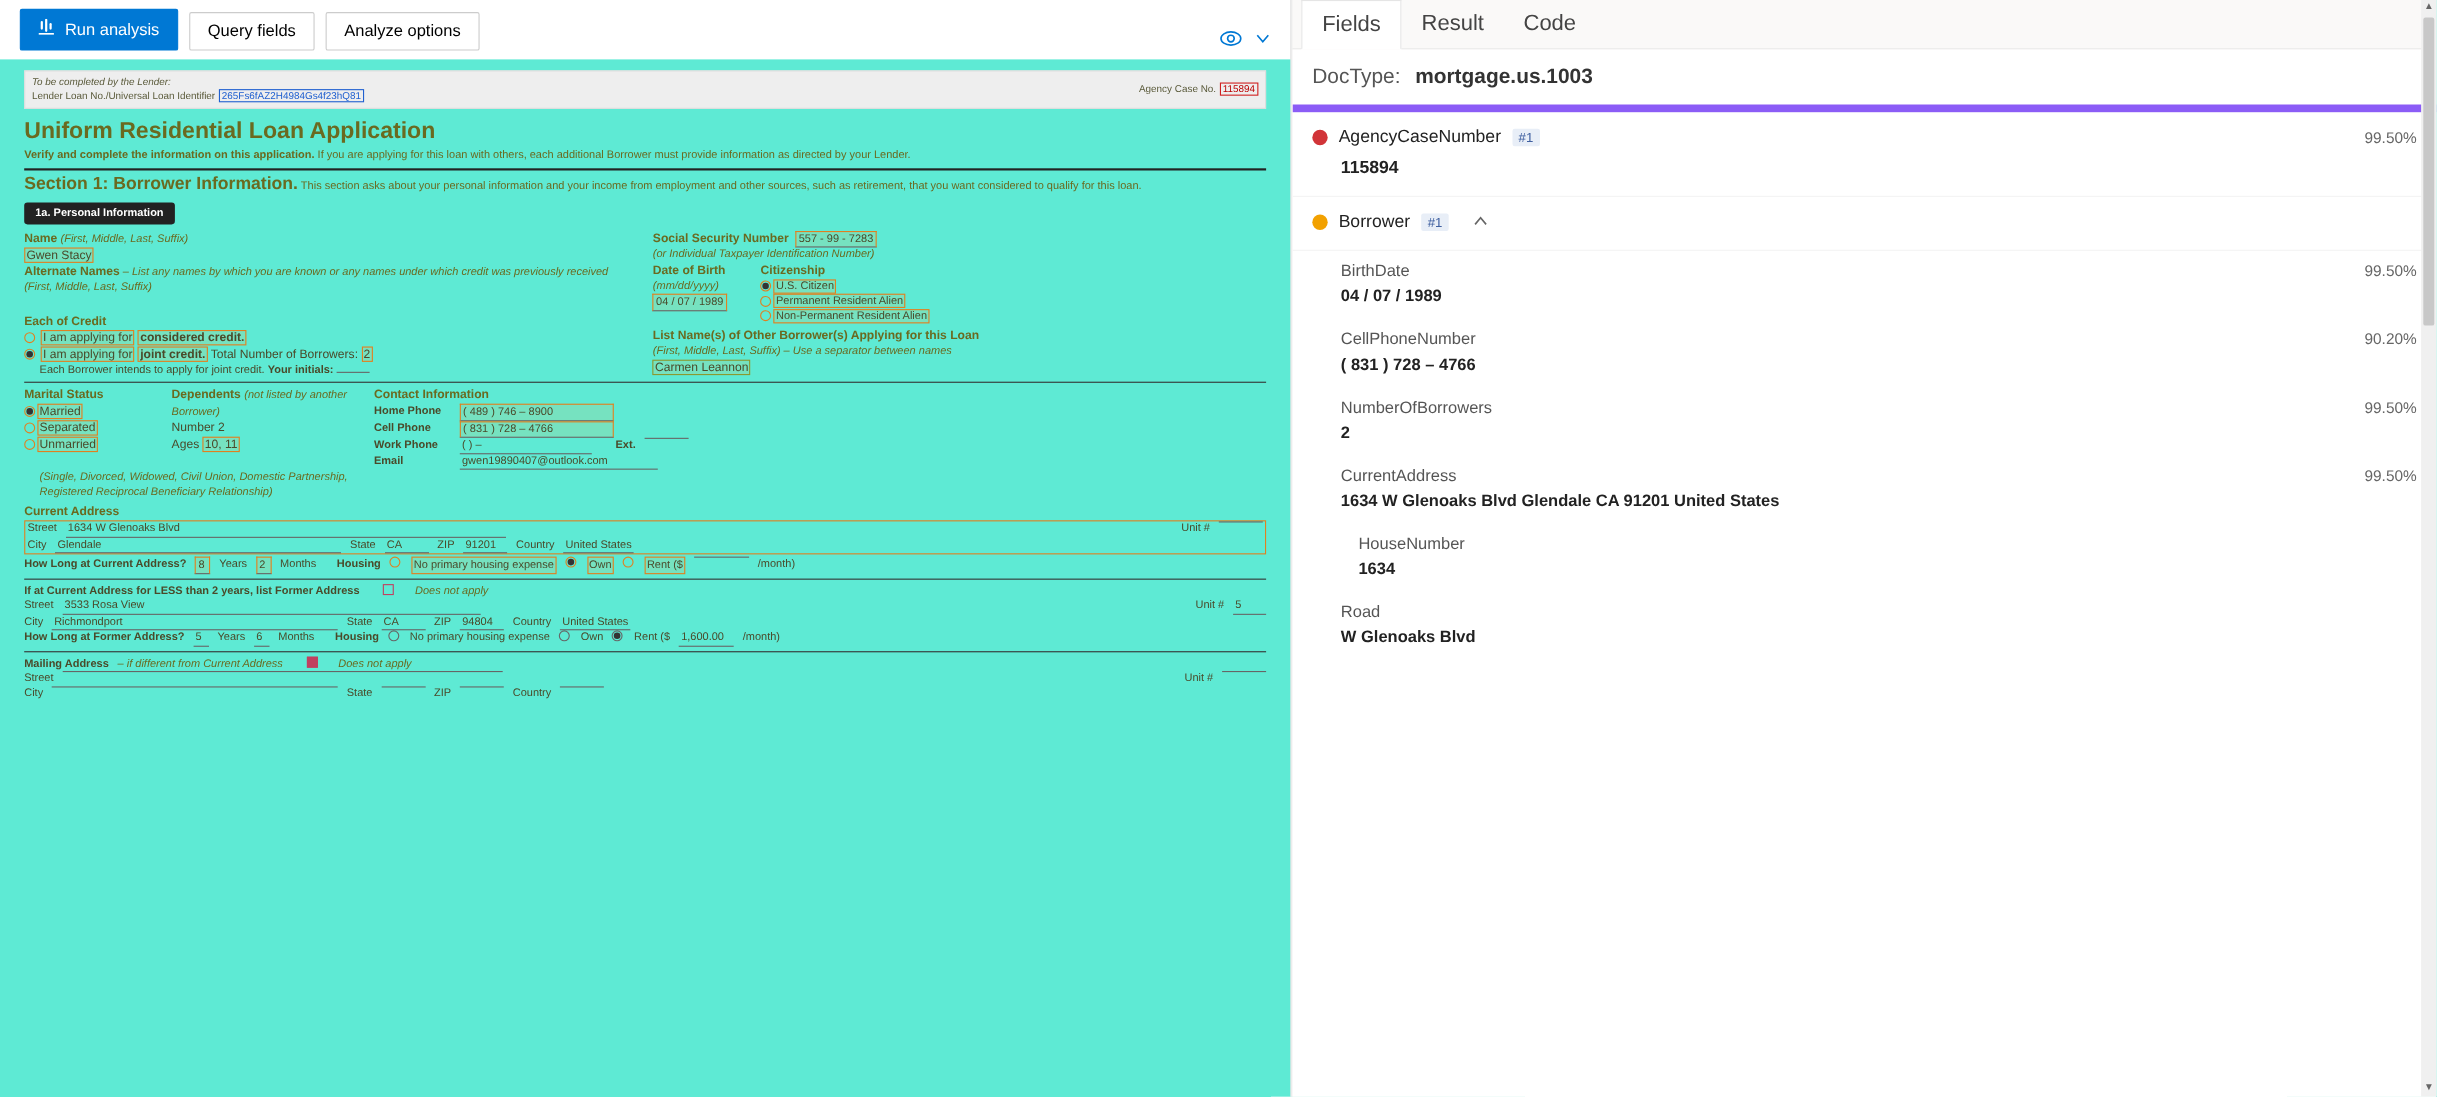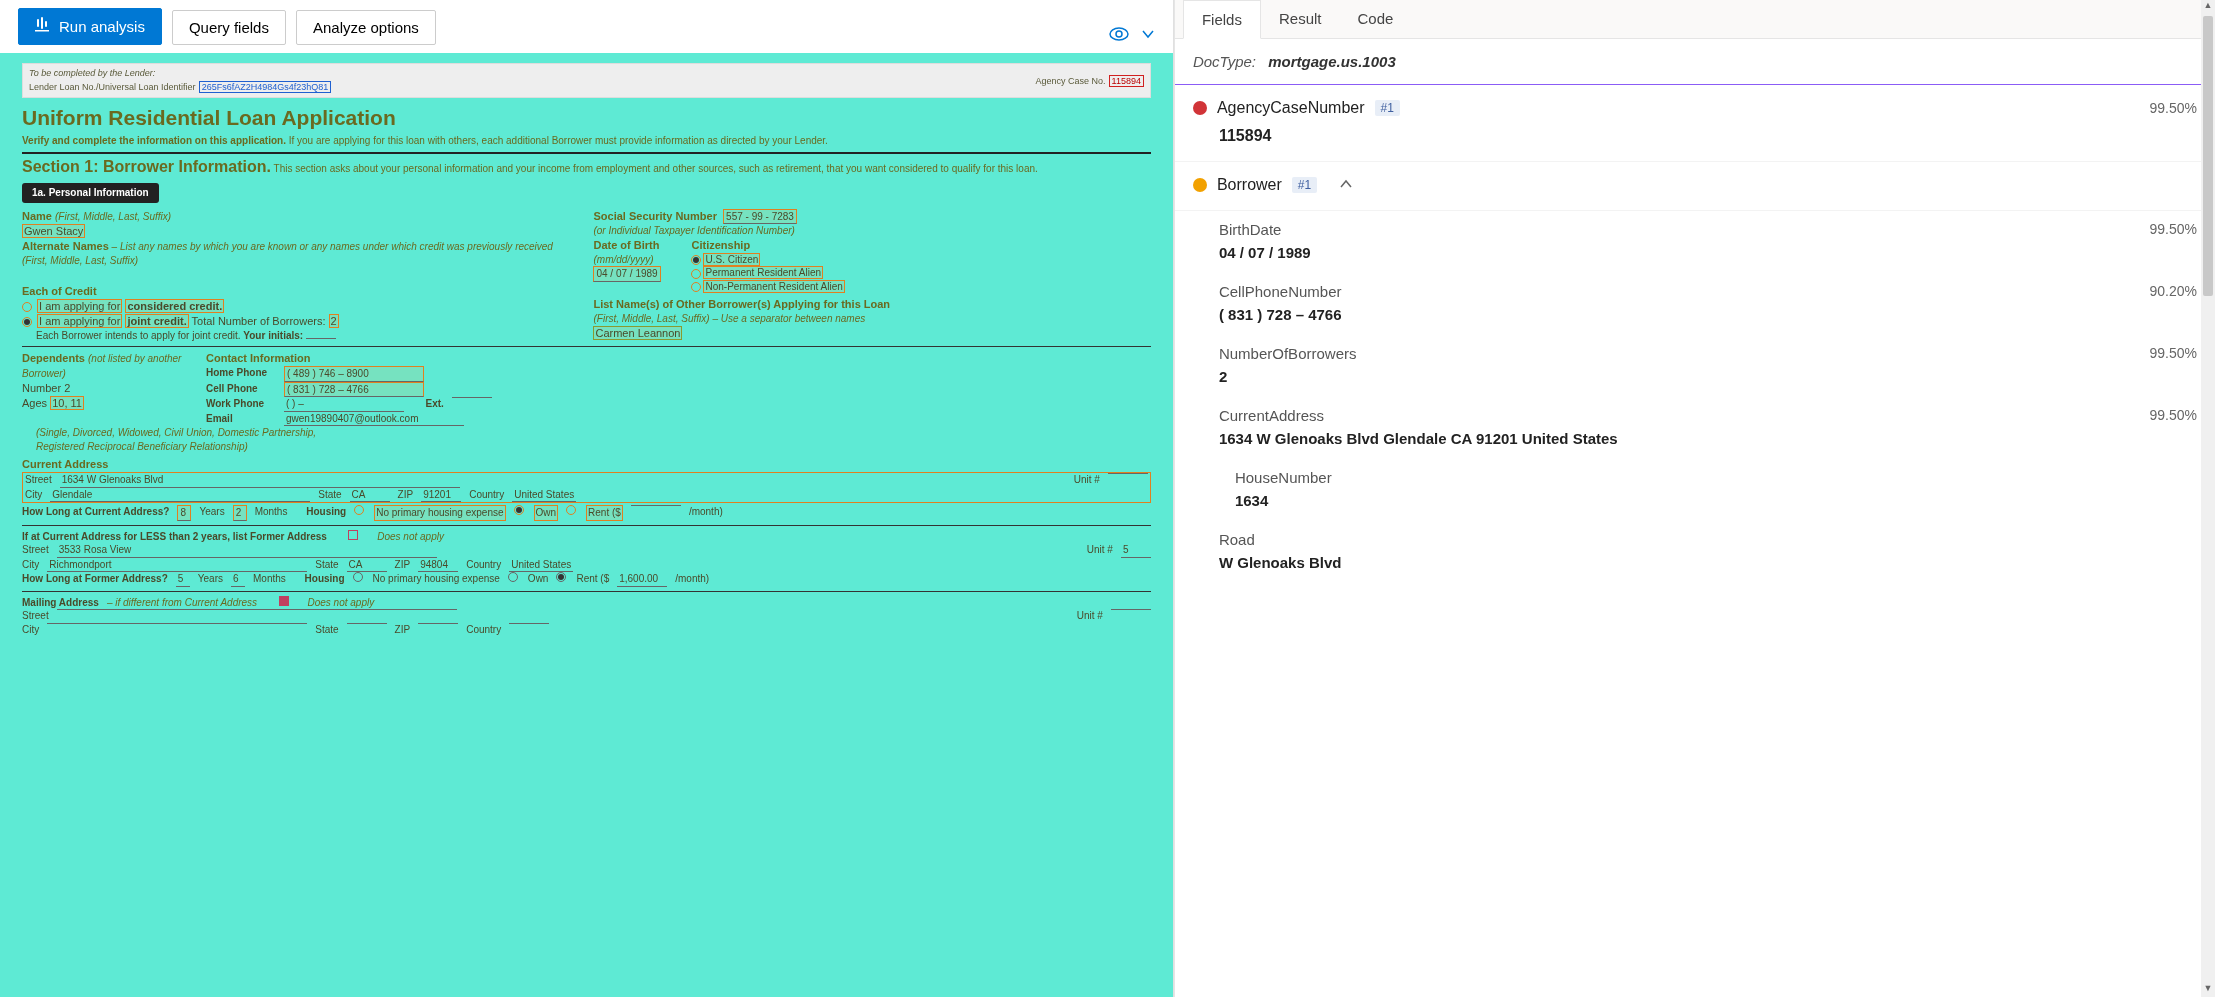--- a/index.html
+++ b/index.html
@@ -32,24 +32,24 @@
 .radio { display:inline-block; width:10px; height:10px; border:1px solid #e08020; border-radius:50%; vertical-align:middle; margin-right:2px; }
 .radio.filled::after { content:''; display:block; width:6px; height:6px; background:#333; border-radius:50%; margin:1px; }
 .radio.plain { border-color:#666; }
 .line { border-bottom: 1px solid #666; display:inline-block; min-width:40px; padding:0 2px; font-size:10px; }
 .thin-rule { border-top:1px solid #333; margin:4px 0; }
 .addr-box { border:1px solid #e08020; padding:0 2px; }
 .row { display:flex; gap:8px; font-size:10px; align-items:flex-start; }
 
 .right-panel { flex: 1; display: flex; flex-direction: column; background: #faf9f8; border-left: 1px solid #e5e5e5; position: relative; }
 .tabs { display: flex; background: #faf9f8; border-bottom: 1px solid #e5e5e5; padding: 0 8px; }
-.tab { padding: 10px 18px; font-size: 15px; color: #444; cursor: pointer; }
+.tab { padding: 10px 18px; font-size: 20px; color: #444; cursor: pointer; }
 .tab.active { background: #fff; border: 1px solid #e5e5e5; border-bottom-color: #fff; margin-bottom: -1px; }
 .results { flex:1; overflow:auto; background:#fff; }
-.doctype { padding: 14px 18px; font-size: 15px; border-bottom: 1px solid #8b5cf6; font-style: italic; }
+.doctype { padding: 14px 18px; font-size: 19px; border-bottom: 7px solid #8b5cf6; }
 .doctype .k { color:#555; margin-right:8px; }
 .doctype .v { font-weight:600; }
 .field { padding: 14px 18px 16px 18px; border-bottom: 1px solid #f3f3f3; }
 .field-head { display:flex; align-items:center; gap:10px; }
 .dot { width:14px; height:14px; border-radius:50%; flex:0 0 auto; }
 .dot.red { background:#d13438; }
 .dot.orange { background:#f2a100; }
 .fname { font-size:16px; color:#222; }
 .pill { background:#e8eef7; color:#4060a0; font-size:12px; padding:1px 6px; border-radius:2px; }
 .conf { margin-left:auto; color:#666; font-size:14px; }
@@ -153,20 +153,26 @@
             </div>
             <div class="lbl2" style="margin-top:4px">List Name(s) of Other Borrower(s) Applying for this Loan</div>
             <div class="ital">(First, Middle, Last, Suffix) – Use a separator between names</div>
             <div><span class="hl-o" style="border-color:#8a9a30">Carmen Leannon</span></div>
           </div>
         </div>
 
         <div class="thin-rule"></div>
 
         <div class="two-col">
+          <div class="col" style="flex:0 0 120px;">
+            <div class="lbl2">Marital Status</div>
+            <div><span class="radio filled"></span><span class="hl-o">Married</span></div>
+            <div><span class="radio"></span><span class="hl-o">Separated</span></div>
+            <div><span class="radio"></span><span class="hl-o">Unmarried</span></div>
+          </div>
           <div class="col" style="flex:0 0 170px;">
             <div><span class="lbl2">Dependents</span> <span class="ital">(not listed by another Borrower)</span></div>
             <div><span>Number</span>&nbsp;<span>2</span></div>
             <div><span>Ages</span>&nbsp;<span class="hl-o">10, 11</span></div>
           </div>
           <div class="col">
             <div class="lbl2">Contact Information</div>
             <div class="row">
                 <span style="width:70px;font-weight:bold">Home Phone</span>
                 <span class="hl-o line" style="min-width:140px">(  489  )   746   –     8900</span>

